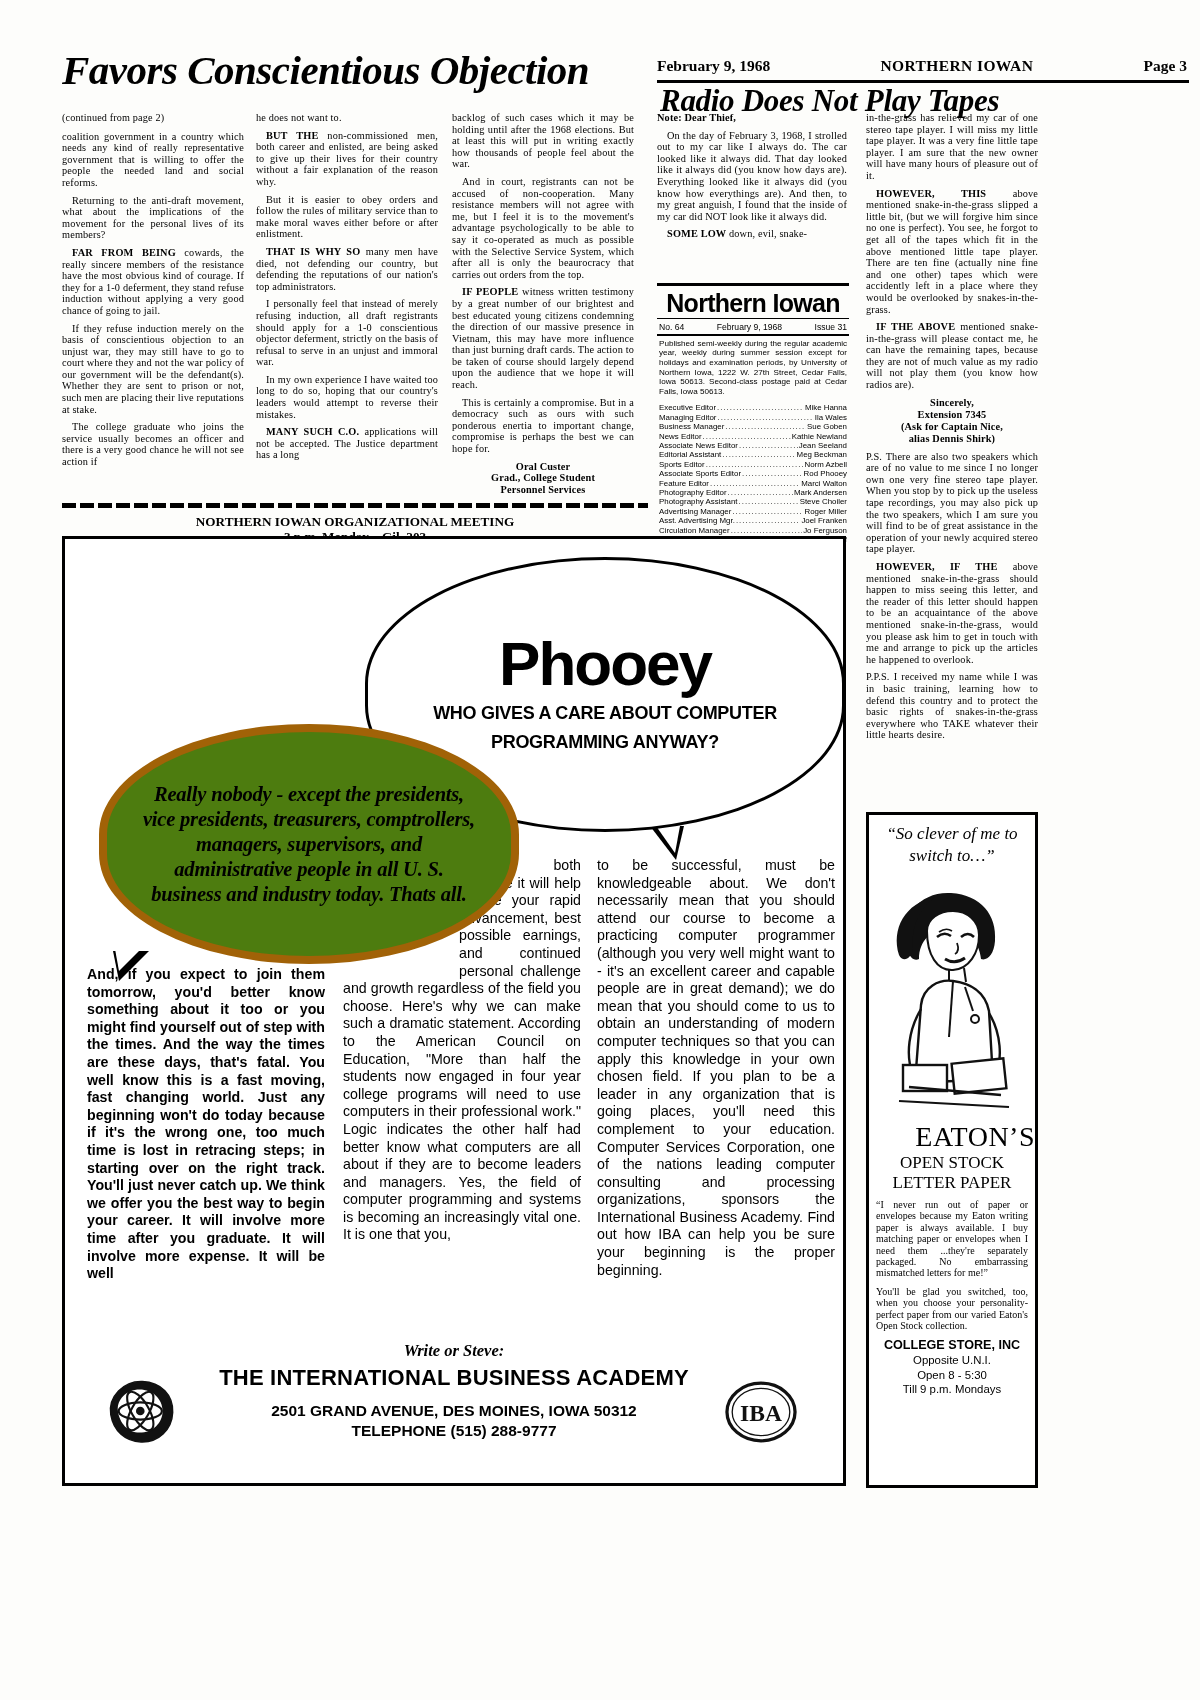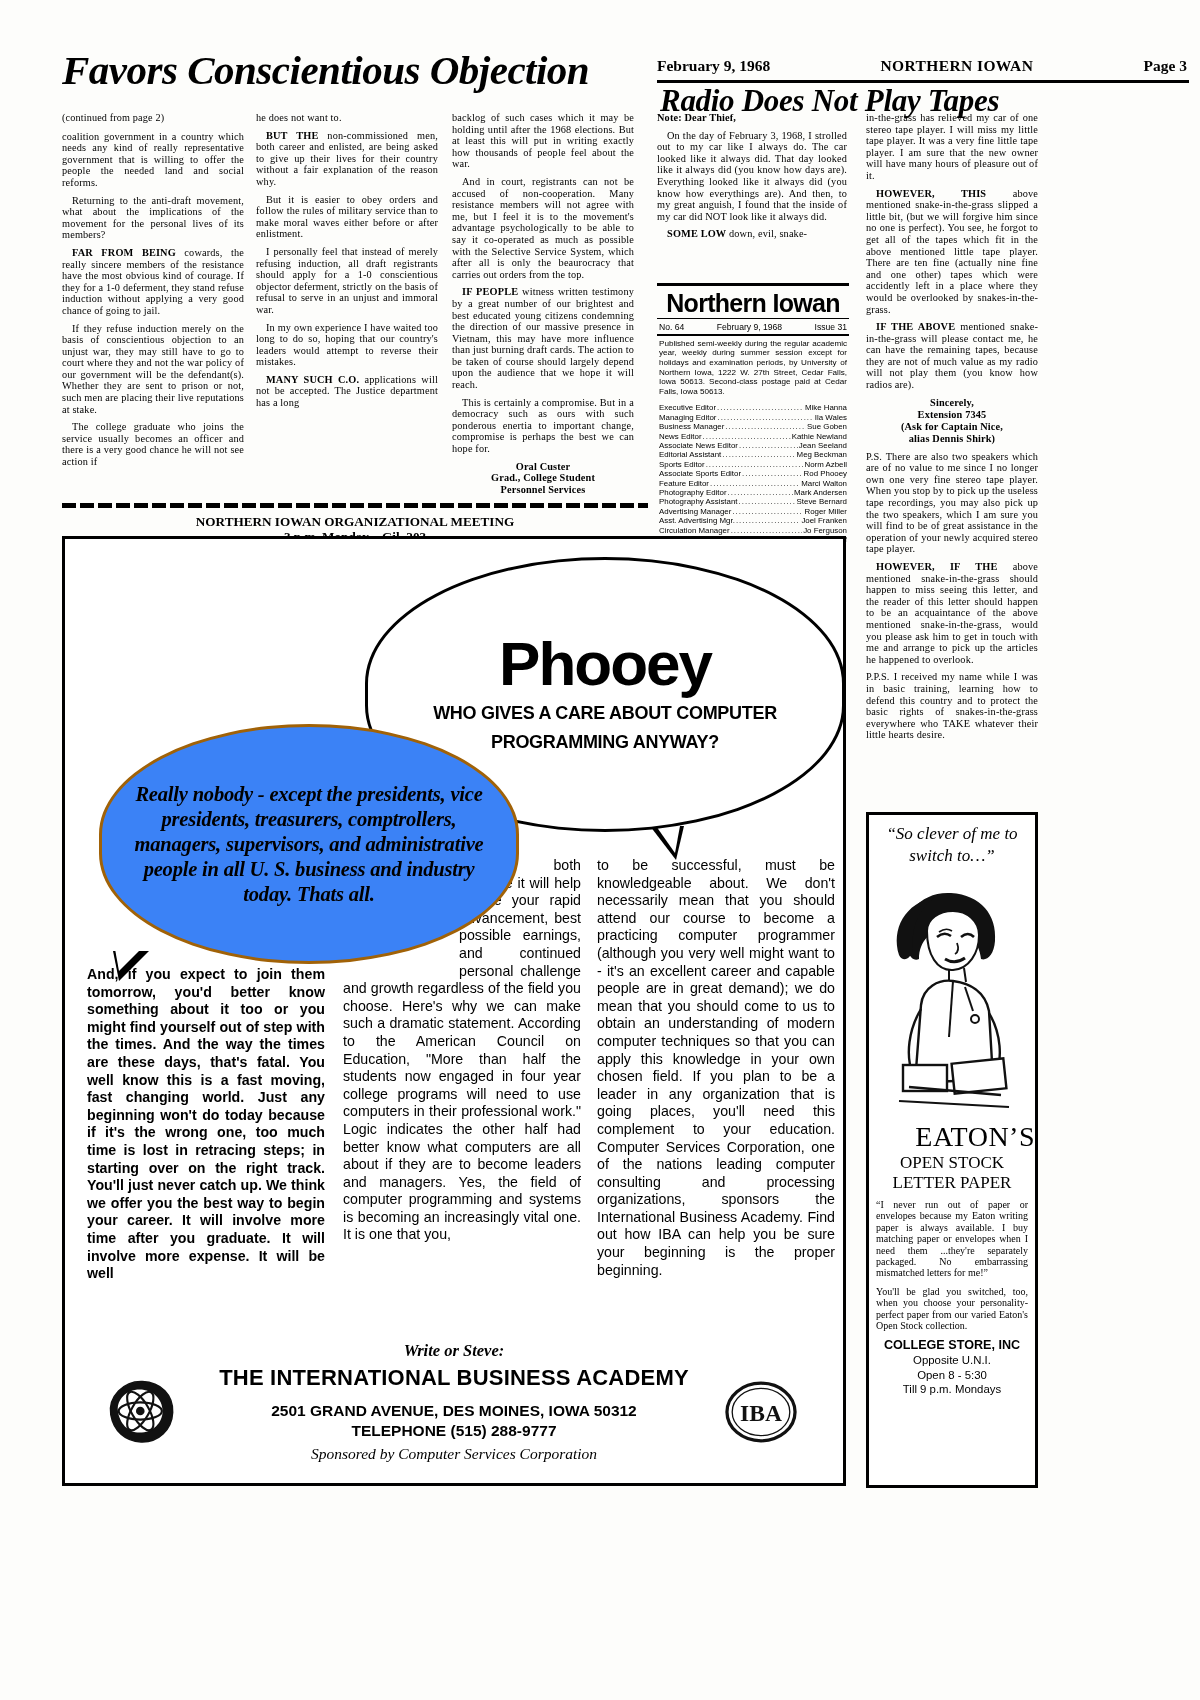--- a/index.html
+++ b/index.html
@@ -143,22 +143,22 @@
     border-top:34px solid #000;
   }
   #bubble-tail:after {
     content:""; position:absolute; left:-20px; top:-34px;
     border-left:19px solid transparent; border-right:5px solid transparent;
     border-top:27px solid #fff;
   }
 
   #bubble-small {
     position:absolute; left:34px; top:185px; width:420px; height:240px;
-    border:3px solid #a16207; border-radius:50%/46%;
-    background:#3b82f6; z-index:3;
+    border:8px solid #a16207; border-radius:50%/46%;
+    background:#4d7c0f; z-index:3;
   }
   #bubble-small .inner {
     position:absolute; inset:0;
     display:flex; align-items:center; justify-content:center;
     text-align:center; padding:0 32px;
   }
   #reallynobody {
     font-family:"Liberation Serif", serif;
     font-style:italic; font-weight:bold;
     font-size:20.5px; line-height:25px; letter-spacing:-0.2px;
@@ -269,20 +269,21 @@
     <p>Returning to the anti-draft movement, what about the implications of the movement for the personal lives of its members?</p>
     <p><b>FAR FROM BEING</b><span> cowards, the really sincere members of the resistance have the most obvious kind of courage. If they for a 1-0 deferment, they stand refuse induction without applying a very good chance of going to jail.</span></p>
     <p>If they refuse induction merely on the basis of conscientious objection to an unjust war, they may still have to go to court where they and not the war policy of our government will be the defendant(s). Whether they are sent to prison or not, such men are placing their live reputations at stake.</p>
     <p>The college graduate who joins the service usually becomes an officer and there is a very good chance he will not see action if</p>
   </div>
 
   <div class="lcol bodytxt" id="lcol2">
     <p class="noind">he does not want to.</p>
     <p><b>BUT THE</b><span> non-commissioned men, both career and enlisted, are being asked to give up their lives for their country without a fair explanation of the reason why.</span></p>
     <p>But it is easier to obey orders and follow the rules of military service than to make moral waves either before or after enlistment.</p>
+    <p><b>THAT IS WHY SO</b><span> many men have died, not defending our country, but defending the reputations of our nation's top administrators.</span></p>
     <p>I personally feel that instead of merely refusing induction, all draft registrants should apply for a 1-0 conscientious objector deferment, strictly on the basis of refusal to serve in an unjust and immoral war.</p>
     <p>In my own experience I have waited too long to do so, hoping that our country's leaders would attempt to reverse their mistakes.</p>
     <p><b>MANY SUCH C.O.</b><span> applications will not be accepted. The Justice department has a long</span></p>
   </div>
 
   <div class="lcol bodytxt" id="lcol3">
     <p class="noind">backlog of such cases which it may be holding until after the 1968 elections. But at least this will put in writing exactly how thousands of people feel about the war.</p>
     <p>And in court, registrants can not be accused of non-cooperation. Many resistance members will not agree with me, but I feel it is to the movement's advantage psychologically to be able to say it co-operated as much as possible with the Selective Service System, which after all is only the beaurocracy that carries out orders from the top.</p>
     <p><b>IF PEOPLE</b><span> witness written testimony by a great number of our brightest and best educated young citizens condemning the direction of our massive presence in Vietnam, this may have more influence than just burning draft cards. The action to be taken of course should largely depend upon the audience that we hope it will reach.</span></p>
     <p>This is certainly a compromise. But in a democracy such as ours with such ponderous enertia to important change, compromise is perhaps the best we can hope for.</p>
@@ -363,21 +364,21 @@
           <span class="person">Marci Walton</span>
         </div>
         <div class="row">
           <span class="role">Photography Editor</span>
           <span class="dots">........................................</span>
           <span class="person">Mark Andersen</span>
         </div>
         <div class="row">
           <span class="role">Photography Assistant</span>
           <span class="dots">........................................</span>
-          <span class="person">Steve Bernard</span>
+          <span class="person">Steve Choiler</span>
         </div>
         <div class="row">
           <span class="role">Advertising Manager</span>
           <span class="dots">........................................</span>
           <span class="person">Roger Miller</span>
         </div>
         <div class="row">
           <span class="role">Asst. Advertising Mgr.</span>
           <span class="dots">........................................</span>
           <span class="person">Joel Franken</span>
@@ -458,21 +459,20 @@
       <ellipse cx="55" cy="50" rx="44" ry="36" fill="none" stroke="#111" stroke-width="2"></ellipse>
       <text x="55" y="63" text-anchor="middle" font-family="Liberation Serif, serif" font-weight="bold" font-size="36" fill="#111">IBA</text>
     </svg>
 
     <div id="ad-writecall">Write or Steve:</div>
     <div id="ad-academy">THE INTERNATIONAL BUSINESS ACADEMY</div>
     <div id="ad-address">
       <div>2501 GRAND AVENUE, DES MOINES, IOWA 50312</div>
       <div>TELEPHONE (515) 288-9777</div>
     </div>
-    <div id="ad-sponsor">Sponsored by Computer Services Corporation</div>
   </div>
 
   <div id="eaton">
     <div class="quote">“So clever of me to switch to…”</div>
     <div class="lady">
       <svg viewBox="0 0 170 250" width="170" height="250">
 
         <path d="M38 78 C30 46 52 22 82 24 C112 26 128 46 126 72 C125 86 118 92 112 90
                  C110 70 96 60 80 60 C62 60 50 72 50 90 C46 92 40 90 38 78 Z" fill="#111"></path>
         <path d="M30 86 C22 60 36 34 66 28 C50 40 42 58 44 80 C42 90 34 94 30 86 Z" fill="#111"></path>

